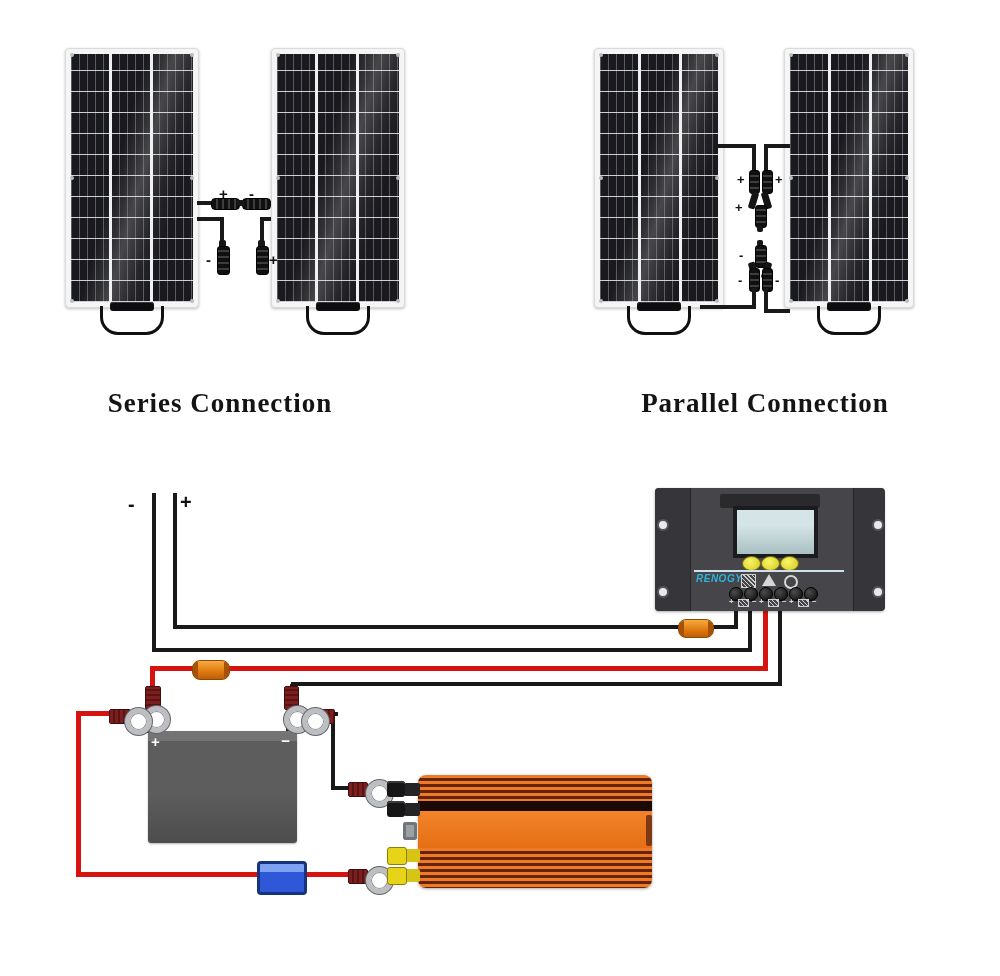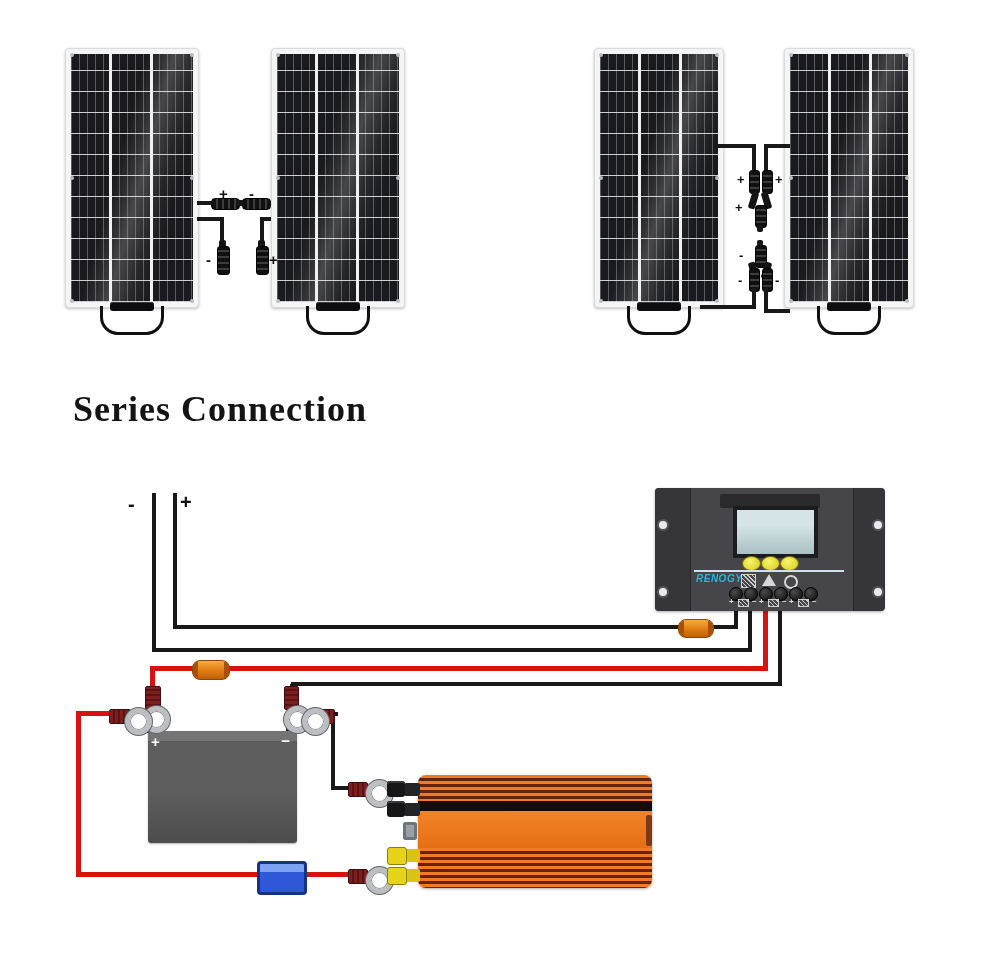--- a/index.html
+++ b/index.html
@@ -48,21 +48,21 @@
          background:repeating-linear-gradient(90deg,#7e1f1f 0 3px,#5a1313 3px 5px);}
   .crimp.v{background:repeating-linear-gradient(0deg,#7e1f1f 0 3px,#5a1313 3px 5px);}
   .ring{position:absolute;width:17px;height:17px;border-radius:50%;background:#fdfdfd;
         border:5px solid #bcbec1;box-shadow:0 0 0 1px #63666a, inset 0 0 0 1px #8f9296;}
 
   
   .pm{position:absolute;font-weight:bold;font-size:15px;color:#111;line-height:1;}
   .pm-sm{font-size:13px;}
   .pm-lg{font-size:20px;}
   .heading{position:absolute;top:388px;font-family:"Liberation Serif",serif;font-weight:bold;
-           font-size:36px;letter-spacing:1px;color:#141414;text-align:center;}
+           font-size:27px;letter-spacing:1px;color:#141414;text-align:center;}
 
   
   .batt{position:absolute;left:148px;top:731px;width:149px;height:112px;border-radius:3px;
         background:linear-gradient(180deg,#747474 0 10px,#5d5d5d 10px 55%,#4d4d4d);box-shadow:0 1px 2px rgba(0,0,0,.3);}
   .bpost{position:absolute;width:14px;height:10px;background:#1d1d1f;border-radius:2px 2px 0 0;
          box-shadow:inset 0 2px 0 #4c4c50;}
   .blab{position:absolute;color:#fff;font-weight:bold;font-size:15px;line-height:1;}
 
   
   .ctl{position:absolute;left:655px;top:488px;width:229px;height:123px;background:#45454a;
@@ -173,20 +173,21 @@
     <div class="mc4v" style="left:762px;top:268px;width:9px;height:22px"></div>
     <div class="pm pm-sm" style="left:738px;top:274px">-</div>
     <div class="pm pm-sm" style="left:775px;top:274px">-</div>
     <div class="wb" style="left:752px;top:288px;width:4px;height:20px"></div>
     <div class="wb" style="left:764px;top:288px;width:4px;height:25px"></div>
     <div class="wb" style="left:700px;top:305px;width:56px;height:4px"></div>
     <div class="wb" style="left:764px;top:309px;width:26px;height:4px"></div>
   </div>
 
   <div class="heading" style="left:55px;width:330px">Series Connection</div>
+  <div class="heading" style="left:595px;width:340px">Parallel Connection</div>
 
   <div>
 
     <div class="pm pm-lg" style="left:128px;top:494px">-</div>
     <div class="pm pm-lg" style="left:180px;top:492px">+</div>
     <div class="wb" style="left:152px;top:493px;width:4px;height:159px"></div>
     <div class="wb" style="left:173px;top:493px;width:4px;height:136px"></div>
     <div class="wb" style="left:173px;top:625px;width:565px;height:4px"></div>
     <div class="wb" style="left:734px;top:597px;width:4px;height:32px"></div>
     <div class="wb" style="left:152px;top:648px;width:600px;height:4px"></div>

